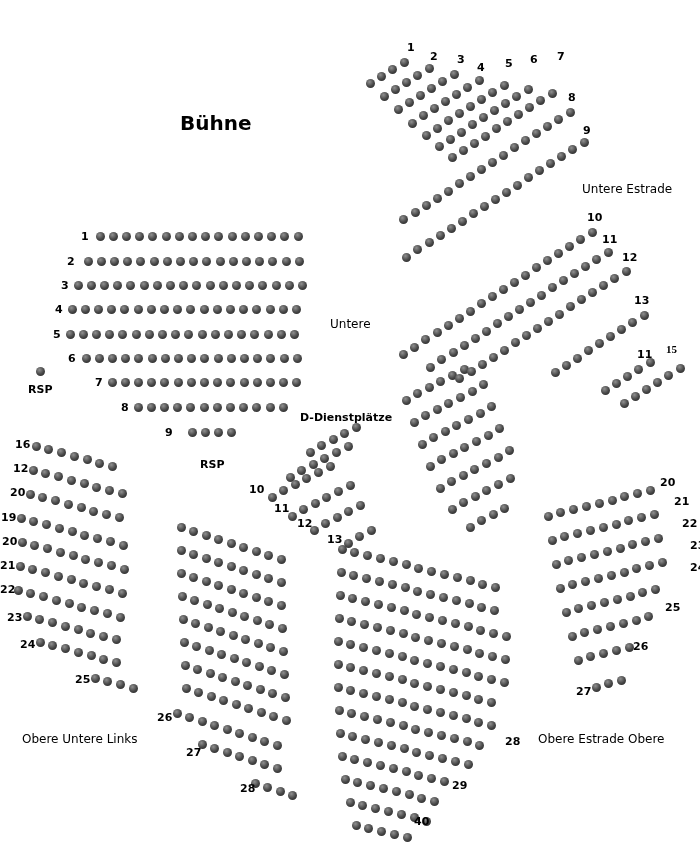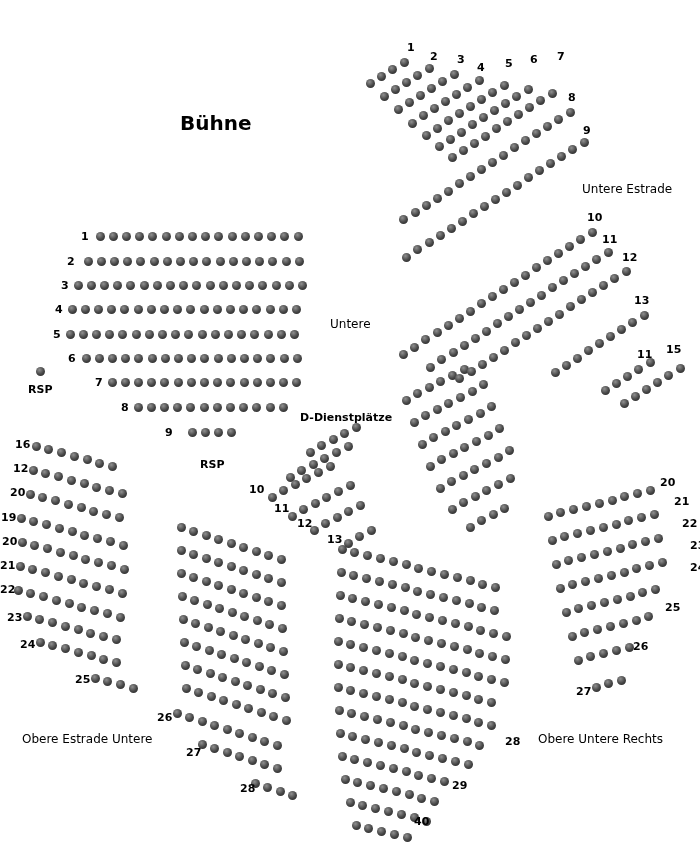--- a/index.html
+++ b/index.html
@@ -38,22 +38,22 @@
   .rechts-title{left:538px;top:733px;}
 </style>
 </head>
 <body>
 
 <div class="canvas">
   <div class="title stage-title">Bühne</div>
   <div class="title parkett-title">Untere</div>
   <div class="title untere-title">Untere Estrade</div>
   <div class="title dienst-title">D-Dienstplätze</div>
-  <div class="title links-title">Obere Estrade Untere</div>
-  <div class="title rechts-title">Obere Untere Rechts</div>
+  <div class="title links-title">Obere Untere Links</div>
+  <div class="title rechts-title">Obere Estrade Obere</div>
   <div id="seats-layer">
       <div class="seat" style="width: 9px; height: 9px; background: radial-gradient(circle at 38% 32%, rgb(144, 144, 144) 0%, rgb(74, 74, 74) 50%, rgb(28, 28, 28) 100%); left: 95.5px; top: 231.5px;"></div>
       <div class="seat" style="width: 9px; height: 9px; background: radial-gradient(circle at 38% 32%, rgb(144, 144, 144) 0%, rgb(74, 74, 74) 50%, rgb(28, 28, 28) 100%); left: 108.7px; top: 231.5px;"></div>
       <div class="seat" style="width: 9px; height: 9px; background: radial-gradient(circle at 38% 32%, rgb(144, 144, 144) 0%, rgb(74, 74, 74) 50%, rgb(28, 28, 28) 100%); left: 121.9px; top: 231.5px;"></div>
       <div class="seat" style="width: 9px; height: 9px; background: radial-gradient(circle at 38% 32%, rgb(144, 144, 144) 0%, rgb(74, 74, 74) 50%, rgb(28, 28, 28) 100%); left: 135.1px; top: 231.5px;"></div>
       <div class="seat" style="width: 9px; height: 9px; background: radial-gradient(circle at 38% 32%, rgb(144, 144, 144) 0%, rgb(74, 74, 74) 50%, rgb(28, 28, 28) 100%); left: 148.3px; top: 231.5px;"></div>
       <div class="seat" style="width: 9px; height: 9px; background: radial-gradient(circle at 38% 32%, rgb(144, 144, 144) 0%, rgb(74, 74, 74) 50%, rgb(28, 28, 28) 100%); left: 161.5px; top: 231.5px;"></div>
       <div class="seat" style="width: 9px; height: 9px; background: radial-gradient(circle at 38% 32%, rgb(144, 144, 144) 0%, rgb(74, 74, 74) 50%, rgb(28, 28, 28) 100%); left: 174.7px; top: 231.5px;"></div>
       <div class="seat" style="width: 9px; height: 9px; background: radial-gradient(circle at 38% 32%, rgb(144, 144, 144) 0%, rgb(74, 74, 74) 50%, rgb(28, 28, 28) 100%); left: 187.9px; top: 231.5px;"></div>
       <div class="seat" style="width: 9px; height: 9px; background: radial-gradient(circle at 38% 32%, rgb(144, 144, 144) 0%, rgb(74, 74, 74) 50%, rgb(28, 28, 28) 100%); left: 201.1px; top: 231.5px;"></div>
@@ -809,21 +809,21 @@
       <div class="row-label" style="left: 505px; top: 58px;">5</div>
       <div class="row-label" style="left: 530px; top: 54px;">6</div>
       <div class="row-label" style="left: 557px; top: 51px;">7</div>
       <div class="row-label" style="left: 568px; top: 92px;">8</div>
       <div class="row-label" style="left: 583px; top: 125px;">9</div>
       <div class="row-label" style="left: 587px; top: 212px;">10</div>
       <div class="row-label" style="left: 602px; top: 234px;">11</div>
       <div class="row-label" style="left: 622px; top: 252px;">12</div>
       <div class="row-label" style="left: 634px; top: 295px;">13</div>
       <div class="row-label" style="left: 637px; top: 349px;">11</div>
-      <div class="row-label" style="left: 666px; top: 344px;">15</div>
+      <div class="row-label" style="left: 666px; top: 344px; font-family: Liberation Serif, serif;">15</div>
       <div class="row-label" style="left: 15px; top: 439px;">16</div>
       <div class="row-label" style="left: 13px; top: 463px;">12</div>
       <div class="row-label" style="left: 10px; top: 487px;">20</div>
       <div class="row-label" style="left: 1px; top: 512px;">19</div>
       <div class="row-label" style="left: 2px; top: 536px;">20</div>
       <div class="row-label" style="left: 0px; top: 560px;">21</div>
       <div class="row-label" style="left: 0px; top: 584px;">22</div>
       <div class="row-label" style="left: 7px; top: 612px;">23</div>
       <div class="row-label" style="left: 20px; top: 639px;">24</div>
       <div class="row-label" style="left: 75px; top: 674px;">25</div>

